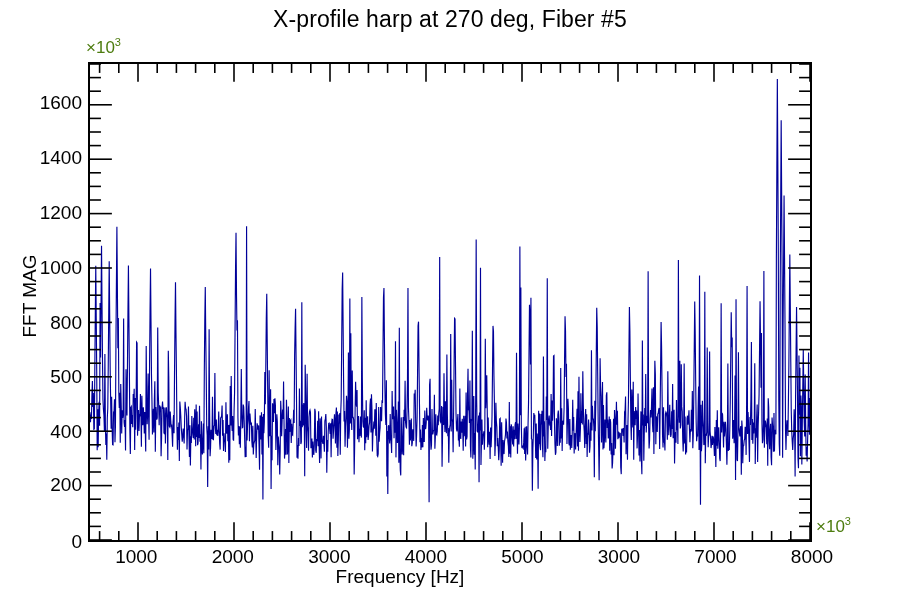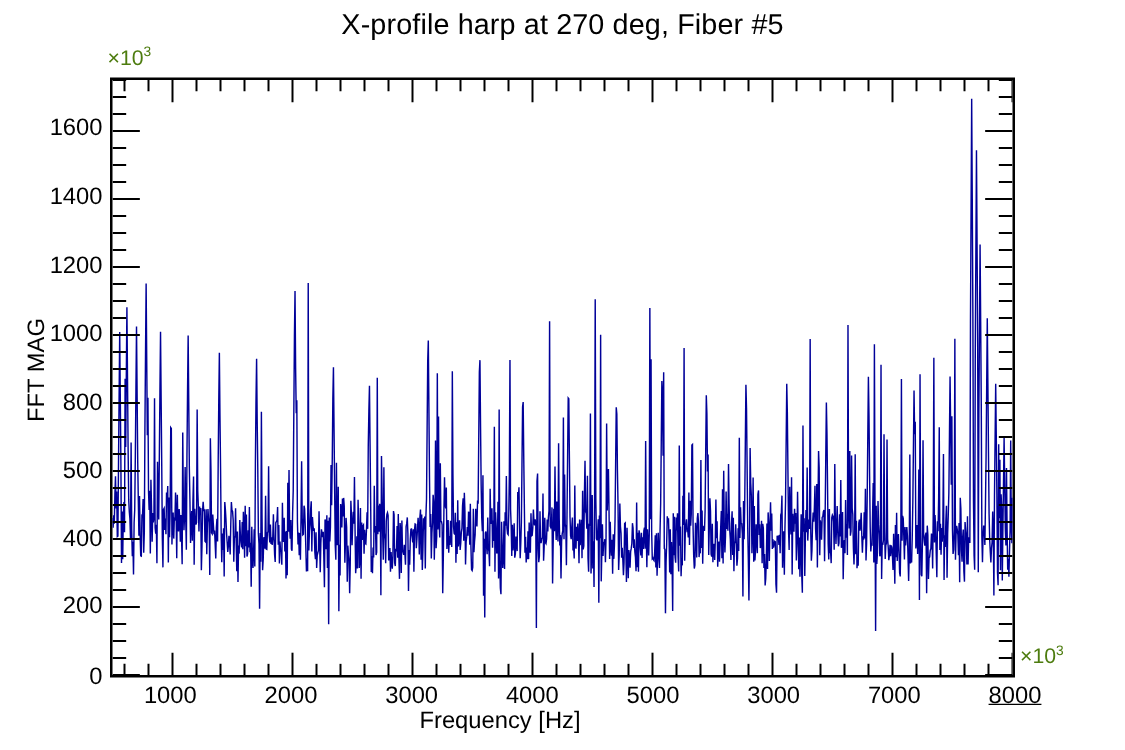--- a/index.html
+++ b/index.html
@@ -217,18 +217,18 @@
       <div class="ylab" style="top: 93.1429px;">1600</div>
     </div>
   <div id="xlabels">
       <div class="xlab" style="left: 136.267px;">1000</div>
       <div class="xlab" style="left: 232.8px;">2000</div>
       <div class="xlab" style="left: 329.333px;">3000</div>
       <div class="xlab" style="left: 425.867px;">4000</div>
       <div class="xlab" style="left: 522.4px;">5000</div>
       <div class="xlab" style="left: 618.933px;">3000</div>
       <div class="xlab" style="left: 715.467px;">7000</div>
-      <div class="xlab" style="left: 812px; text-decoration: underline;">8000</div>
+      <div class="xlab" style="left: 812px;">8000</div>
     </div>
 
   <div class="xtitle">Frequency [Hz]</div>
   <div class="ytitle">FFT MAG</div>
 </div>
 
 </body></html>

